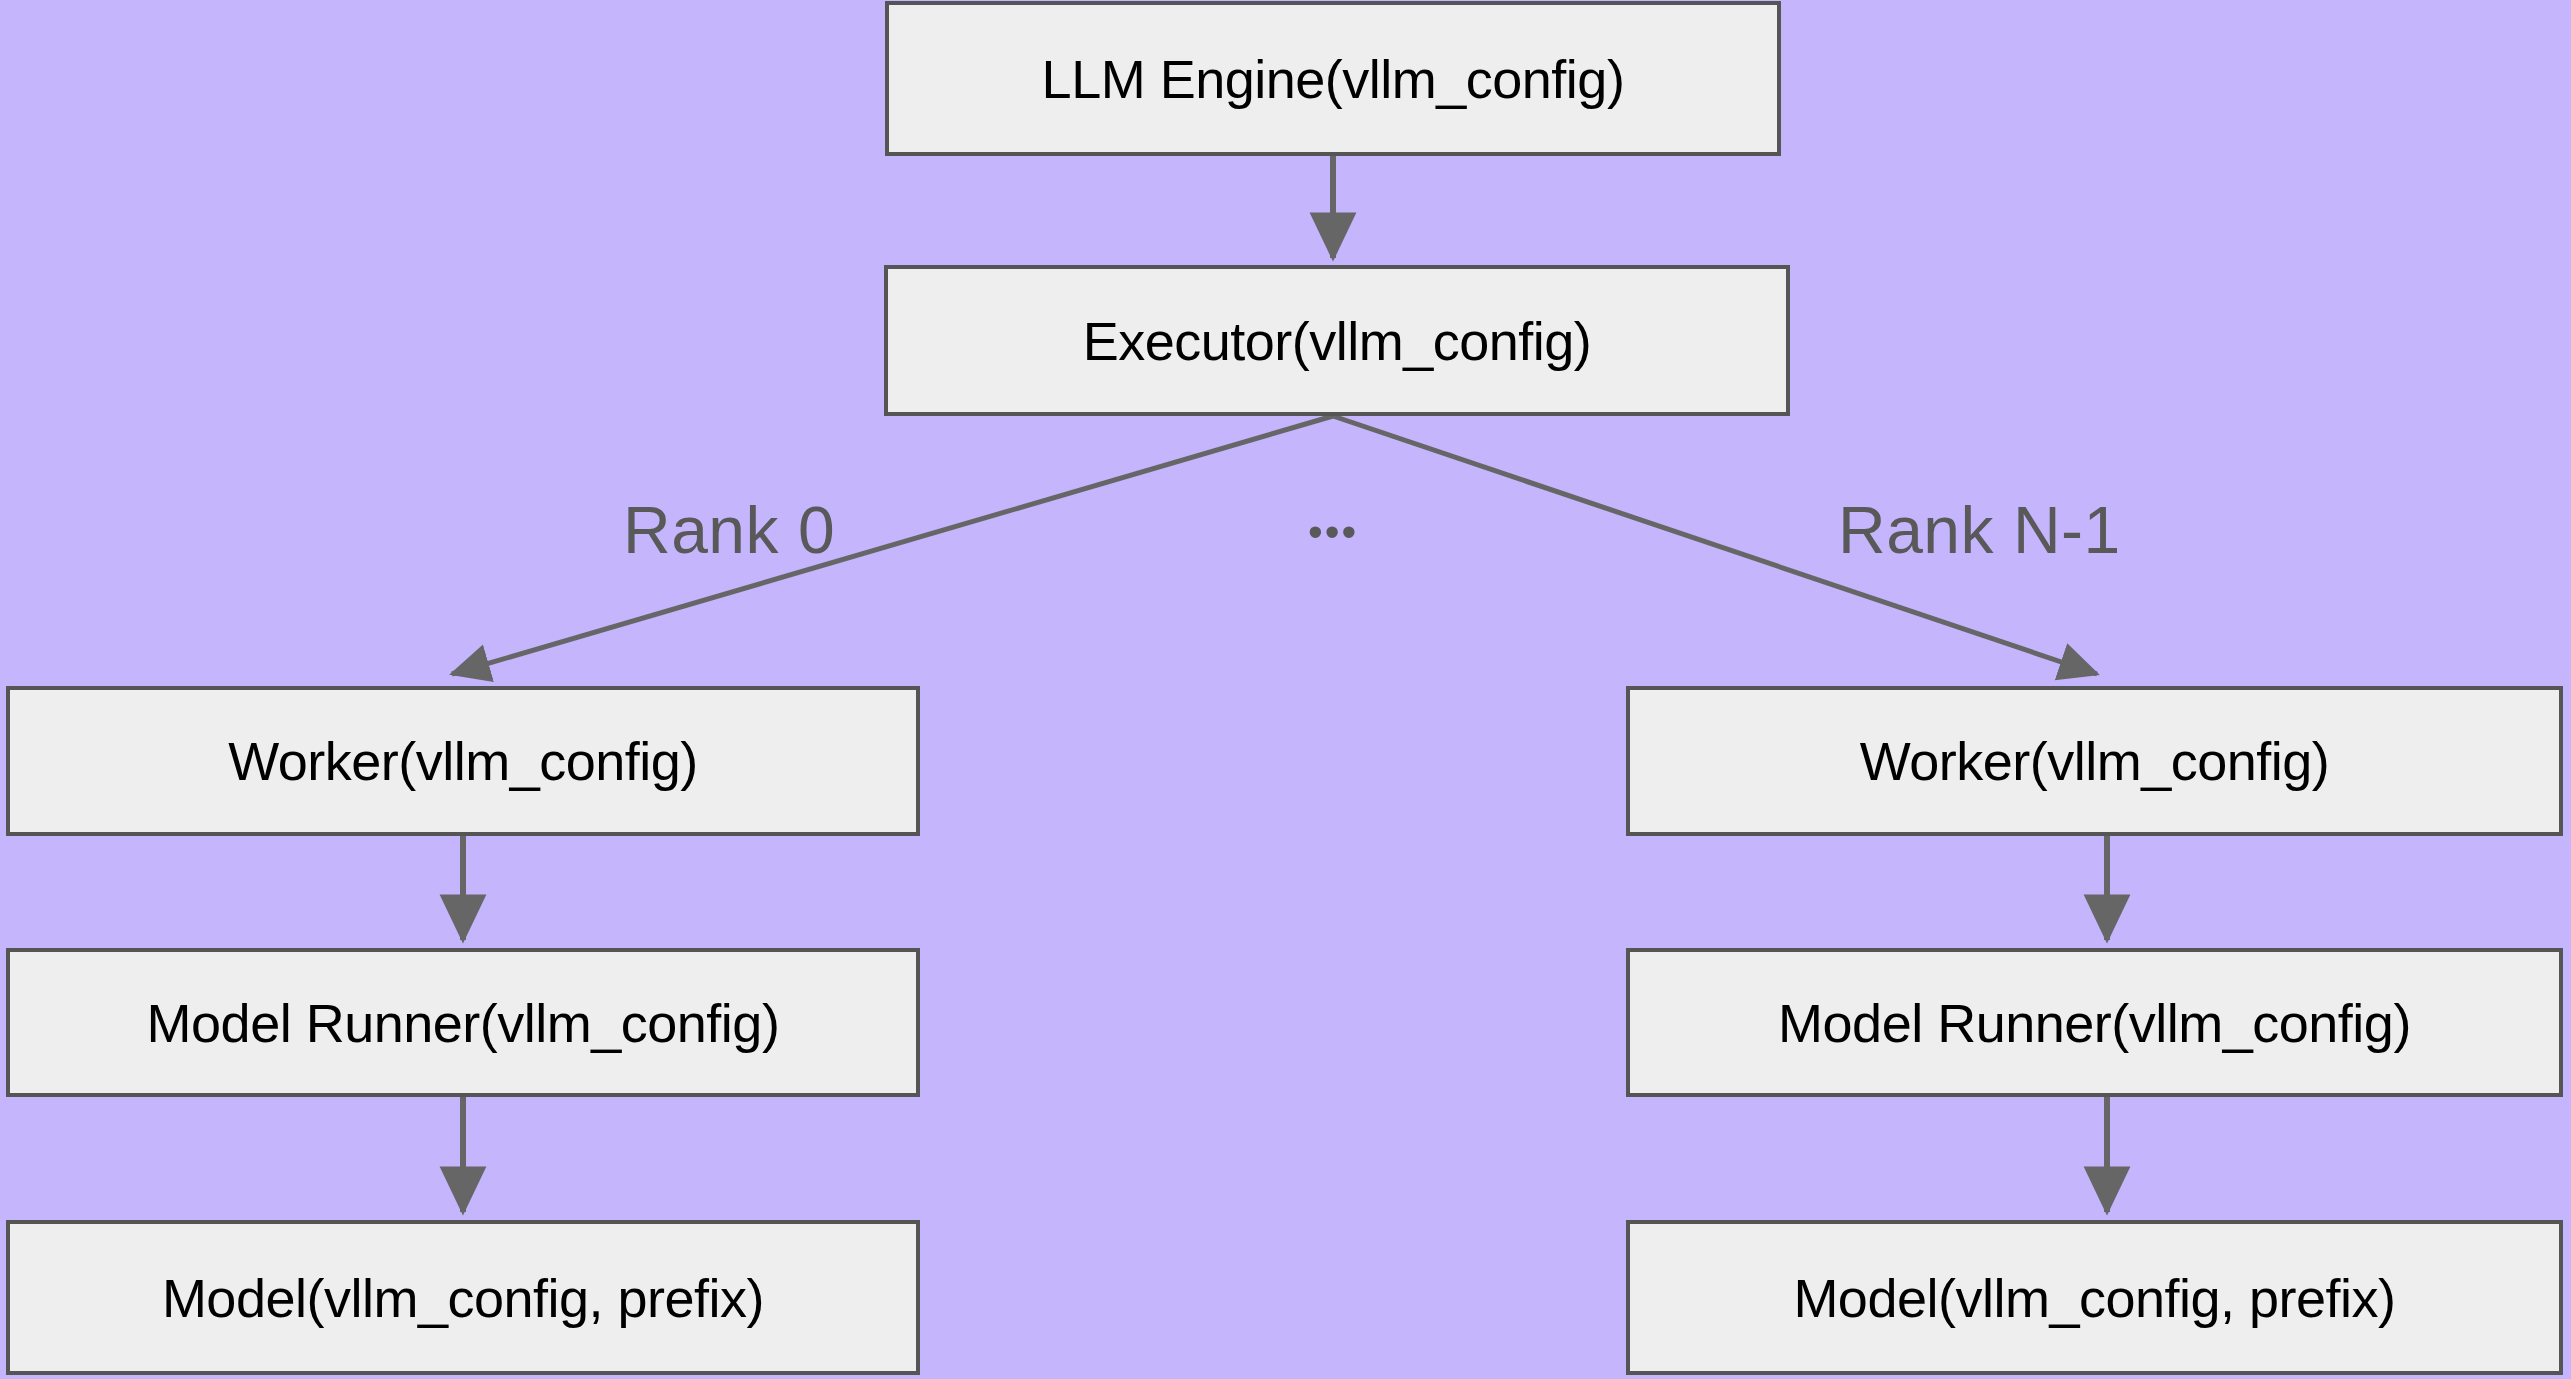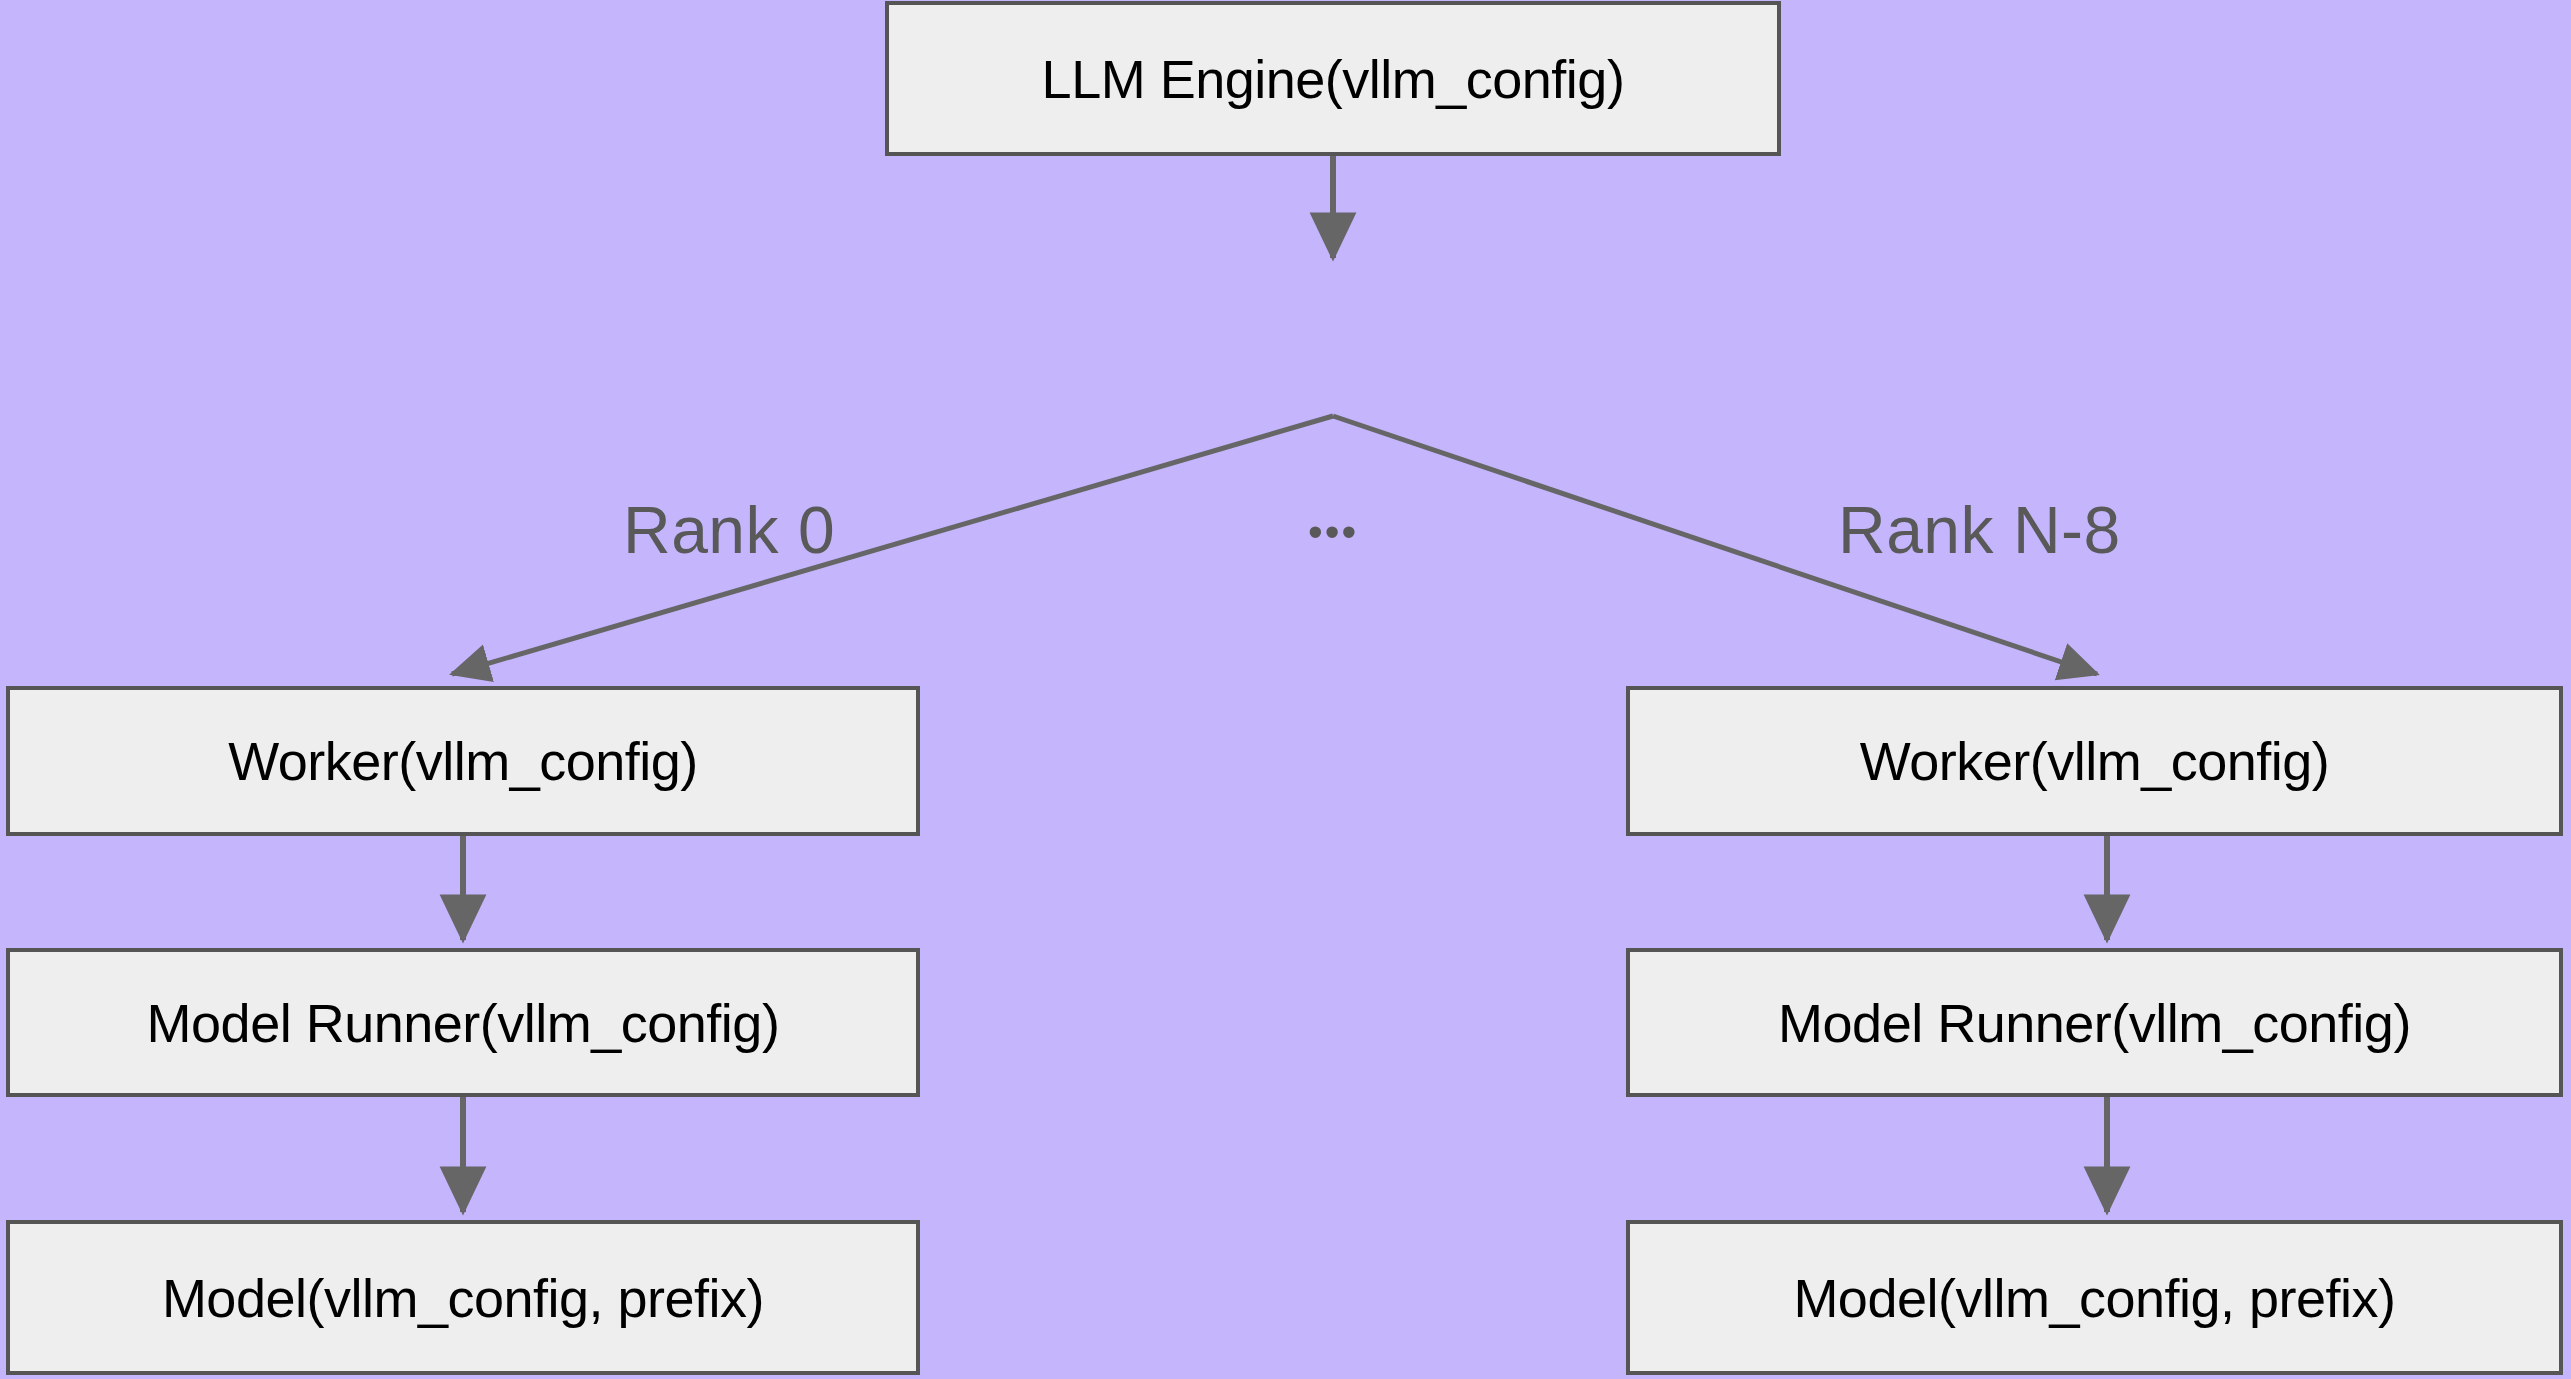--- a/index.html
+++ b/index.html
@@ -83,26 +83,29 @@
 
     <line x1="2107" y1="836" x2="2107" y2="940" stroke="#666666" stroke-width="6" marker-end="url(#arrowhead)"></line>
 
     <line x1="2107" y1="1097" x2="2107" y2="1212" stroke="#666666" stroke-width="6" marker-end="url(#arrowhead)"></line>
   </svg>
 
   <div class="node" style="left:885px; top:1px; width:896px; height:155px;">
     <span class="node-label">LLM Engine(vllm_config)</span>
   </div>
 
+  <div class="node" style="left:884px; top:265px; width:906px; height:151px;">
+    <span class="node-label">Executor(vllm_config)</span>
+  </div>
 
   <div class="edge-label" style="left:623px; top:492px;">Rank 0</div>
 
   <div class="dots" style="left:1308px; top:511px;">•••</div>
 
-  <div class="edge-label" style="left:1838px; top:492px;">Rank N-8</div>
+  <div class="edge-label" style="left:1838px; top:492px;">Rank N-1</div>
 
   <div class="node" style="left:6px; top:686px; width:914px; height:150px;">
     <span class="node-label">Worker(vllm_config)</span>
   </div>
 
   <div class="node" style="left:6px; top:948px; width:914px; height:149px;">
     <span class="node-label">Model Runner(vllm_config)</span>
   </div>
 
   <div class="node" style="left:6px; top:1220px; width:914px; height:155px;">

